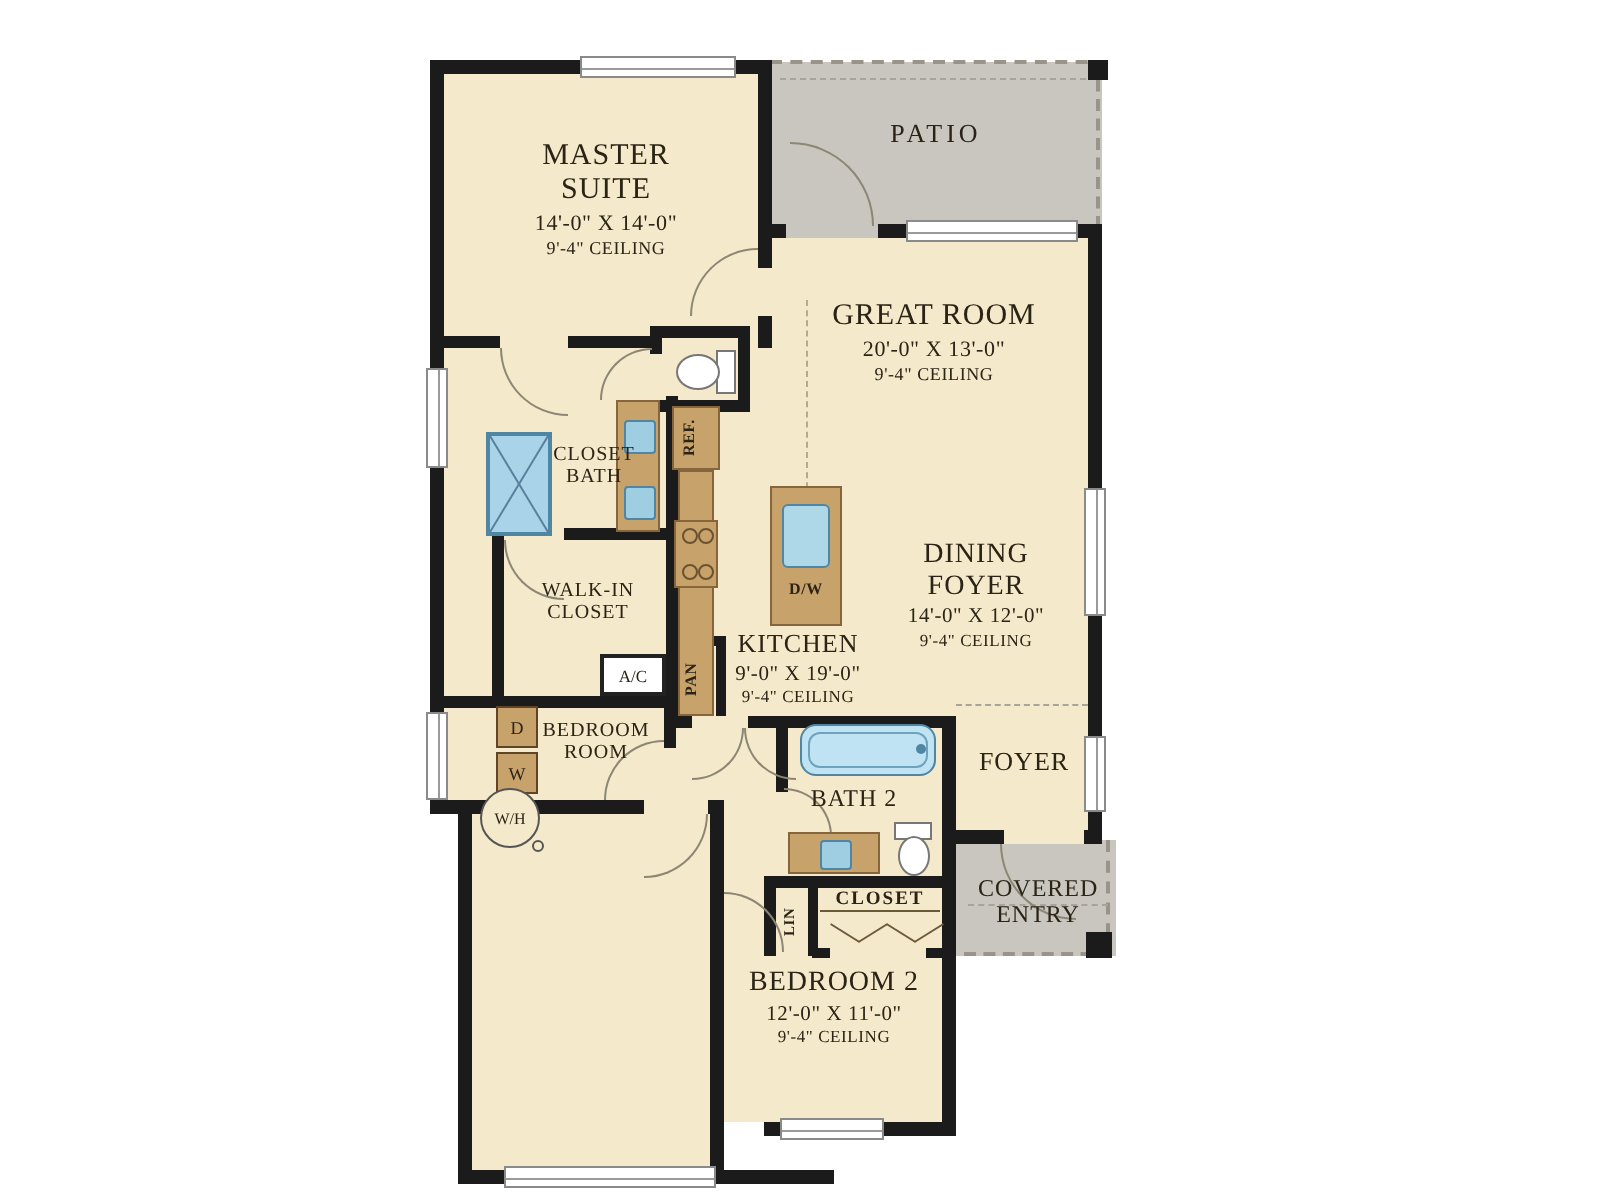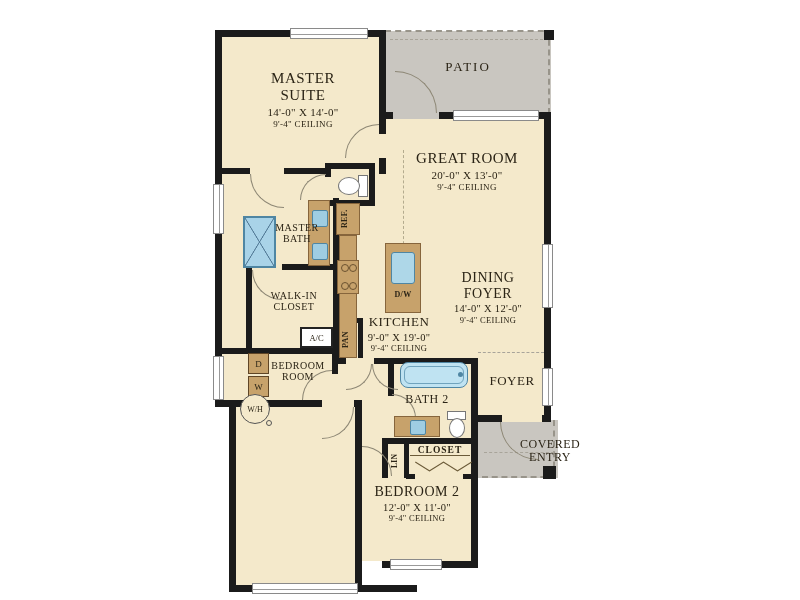--- a/index.html
+++ b/index.html
@@ -196,40 +196,40 @@
     <span class="nm" style="font-size:15px;">GREAT ROOM</span>
     <span class="dm" style="font-size:11px;">20'-0" X 13'-0"</span>
     <span class="cl" style="font-size:9px;">9'-4" CEILING</span>
   </div>
   <div class="rm" style="left:435px;top:270px;width:106px;">
     <span class="nm" style="font-size:14px;width:66px;">DINING FOYER</span>
     <span class="dm" style="font-size:10.5px;">14'-0" X 12'-0"</span>
     <span class="cl" style="font-size:8.5px;">9'-4" CEILING</span>
   </div>
   <div class="rm" style="left:260px;top:222px;width:74px;">
-    <span class="nm" style="font-size:10px;width:52px;">MASTER BATH</span>
+    <span class="nm" style="font-size:10px;width:52px;">CLOSET BATH</span>
   </div>
   <div class="rm" style="left:252px;top:290px;width:84px;">
     <span class="nm" style="font-size:10px;width:56px;">WALK-IN CLOSET</span>
   </div>
   <div class="rm" style="left:346px;top:315px;width:106px;">
     <span class="nm" style="font-size:13px;">KITCHEN</span>
     <span class="dm" style="font-size:10.5px;">9'-0" X 19'-0"</span>
     <span class="cl" style="font-size:8.5px;">9'-4" CEILING</span>
   </div>
   <div class="rm" style="left:262px;top:360px;width:72px;">
     <span class="nm" style="font-size:10px;width:54px;">BEDROOM ROOM</span>
   </div>
   <div class="rm" style="left:392px;top:393px;width:70px;">
     <span class="nm" style="font-size:12px;">BATH 2</span>
   </div>
   <div class="rm" style="left:482px;top:374px;width:60px;">
     <span class="nm" style="font-size:13px;">FOYER</span>
   </div>
-  <div class="rm" style="left:482px;top:438px;width:74px;margin-left:31px;">
+  <div class="rm" style="left:482px;top:438px;width:74px;">
     <span class="nm" style="font-size:12px;width:60px;">COVERED ENTRY</span>
   </div>
   <div class="rm" style="left:364px;top:484px;width:106px;">
     <span class="nm" style="font-size:14px;">BEDROOM 2</span>
     <span class="dm" style="font-size:10.5px;">12'-0" X 11'-0"</span>
     <span class="cl" style="font-size:8.5px;">9'-4" CEILING</span>
   </div>
 
 </div>
 

